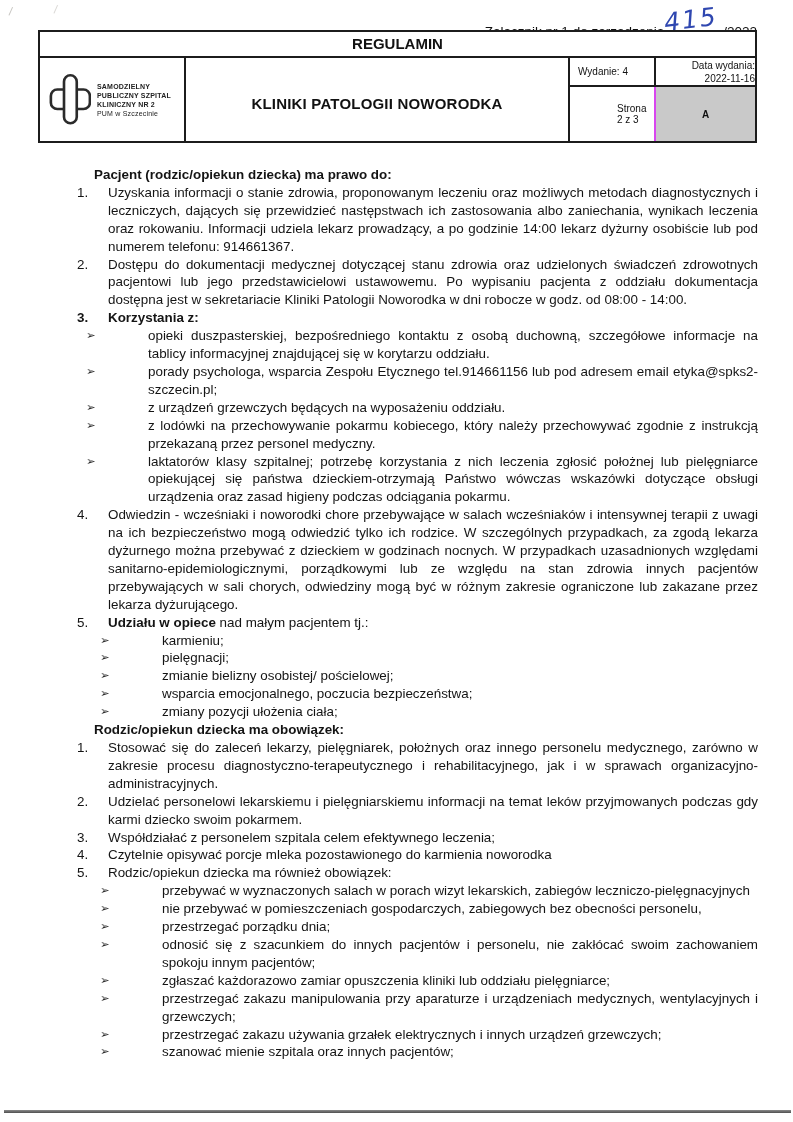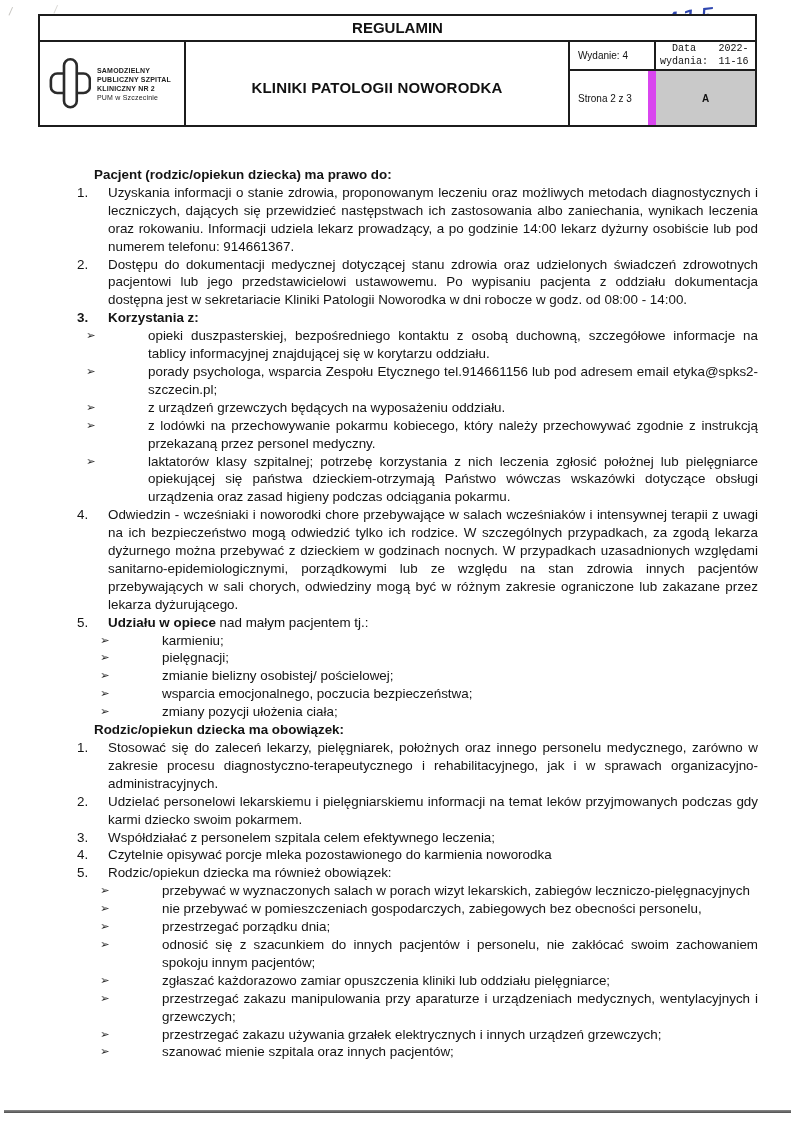--- a/index.html
+++ b/index.html
@@ -16,33 +16,33 @@
   
   .attachment{position:absolute;top:24px;right:36px;font-size:13.5px;white-space:nowrap;color:#111;}
   .dotwrap{position:relative;display:inline-block;}
   .dots{letter-spacing:.5px;}
   .handwritten{
     position:absolute;left:-4px;top:-17px;color:#2f47b0;font-size:25px;line-height:1;
     font-style:italic;font-family:"DejaVu Sans",sans-serif;transform:rotate(-7deg);letter-spacing:2px;
   }
 
   
-  .htable{position:absolute;left:38px;top:14px;width:719px;border:2px solid #1c1c1c;box-sizing:border-box;background:#fff;}
+  .htable{position:absolute;left:38px;top:30px;width:719px;border:2px solid #1c1c1c;box-sizing:border-box;background:#fff;}
   .title-row{border-bottom:2px solid #1c1c1c;text-align:center;padding:2px 0 3px 0;}
   .title-row .t1,.title-row .t2{font-weight:700;font-size:15px;line-height:19px;color:#111;}
   .main-row{display:flex;height:83px;}
   .logo-cell{width:146px;box-sizing:border-box;border-right:2px solid #1c1c1c;display:flex;align-items:center;padding-left:9px;gap:6px;}
   .logo-text{font-size:7px;line-height:9px;font-weight:700;color:#222;letter-spacing:.2px;}
   .logo-text .l4{font-weight:400;}
   .clinic-cell{flex:1;display:flex;align-items:center;justify-content:center;font-weight:700;font-size:15px;color:#111;letter-spacing:.2px;margin-top:8px;}
   .meta-grid{width:187px;box-sizing:border-box;border-left:2px solid #1c1c1c;display:grid;grid-template-columns:86px 1fr;grid-template-rows:29px 1fr;}
   .meta-grid .cell{box-sizing:border-box;font-size:10px;color:#111;}
   .m-edition{border-right:2px solid #1c1c1c;border-bottom:2px solid #1c1c1c;display:flex;align-items:center;padding-left:8px;}
-  .m-date{border-bottom:2px solid #1c1c1c;display:flex;flex-direction:row;align-items:flex-start;justify-content:center;font-size:12px;line-height:13px;text-align:center;font-family:Liberation Mono, monospace;}
-  .m-page{border-right:8px solid #d946ef;display:flex;align-items:center;padding-left:8px;}
+  .m-date{border-bottom:2px solid #1c1c1c;display:flex;flex-direction:column;align-items:flex-end;justify-content:center;font-size:12px;line-height:13px;text-align:center;}
+  .m-page{border-right:2px solid #d946ef;display:flex;align-items:center;padding-left:20px;margin-left:27px;}
   .m-rev{background:#c9c9c9;display:flex;align-items:center;justify-content:center;font-weight:700;font-size:16px;}
 
   
   .doc{position:absolute;left:58px;top:166px;width:700px;font-size:13.4px;line-height:17.9px;color:#141414;}
   .doc-heading{font-weight:700;margin-left:36px;}
   .doc-item{display:flex;}
   .doc-item .num{flex:0 0 50px;box-sizing:border-box;padding-left:19px;}
   .doc-item .num.b{font-weight:700;}
   .doc-item .itext{flex:1;text-align:justify;}
   .doc-bullet{display:flex;box-sizing:border-box;}

